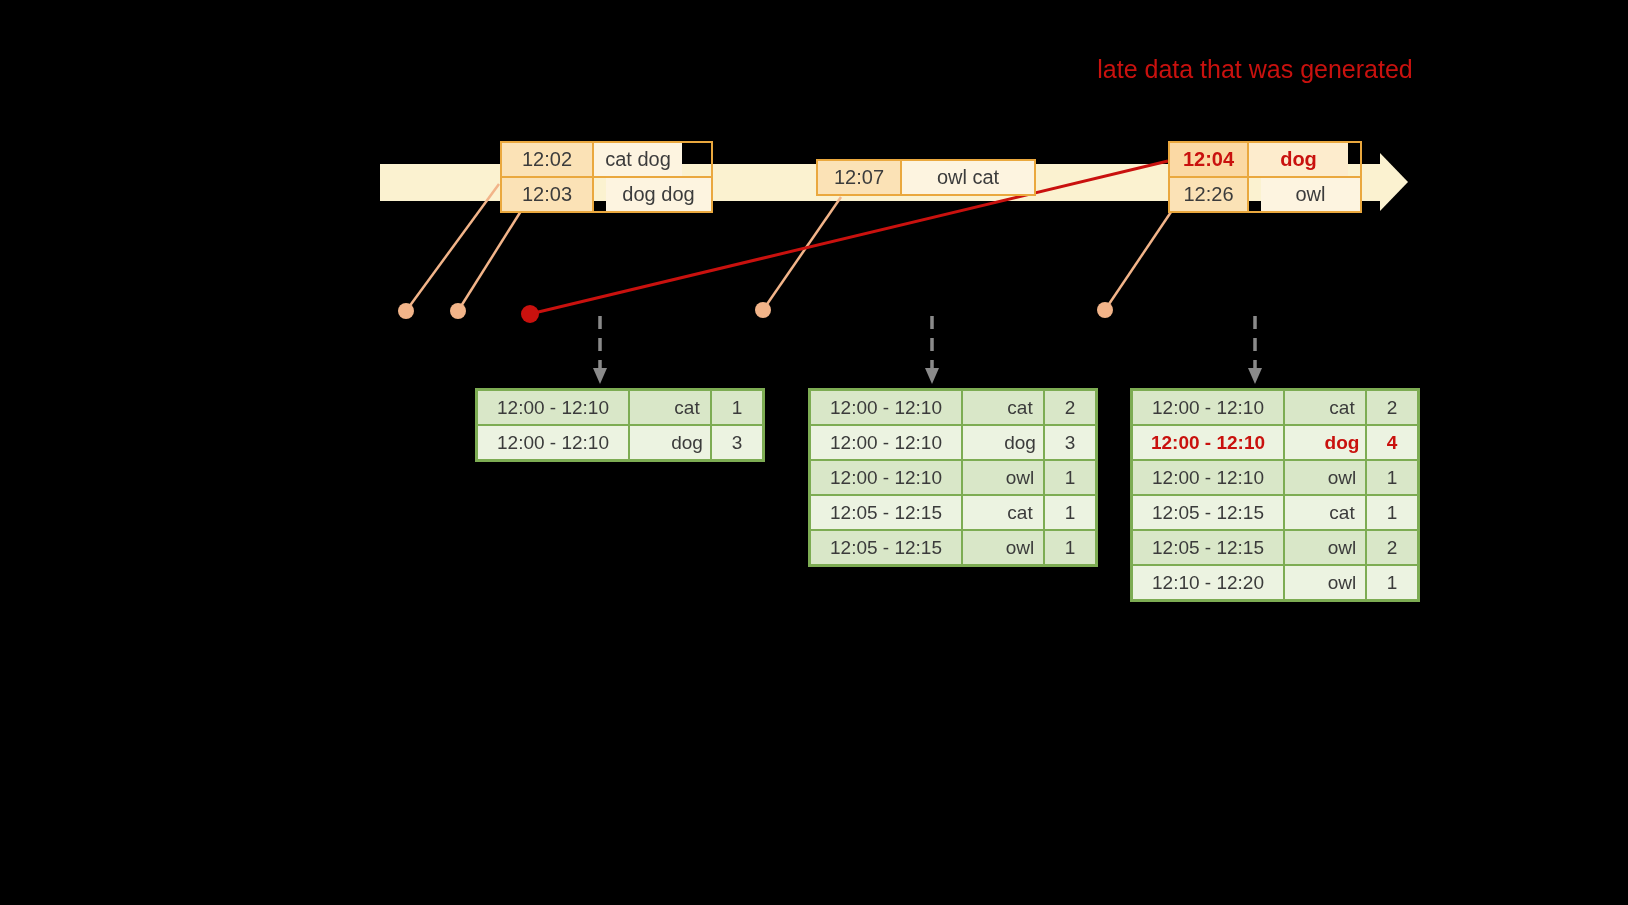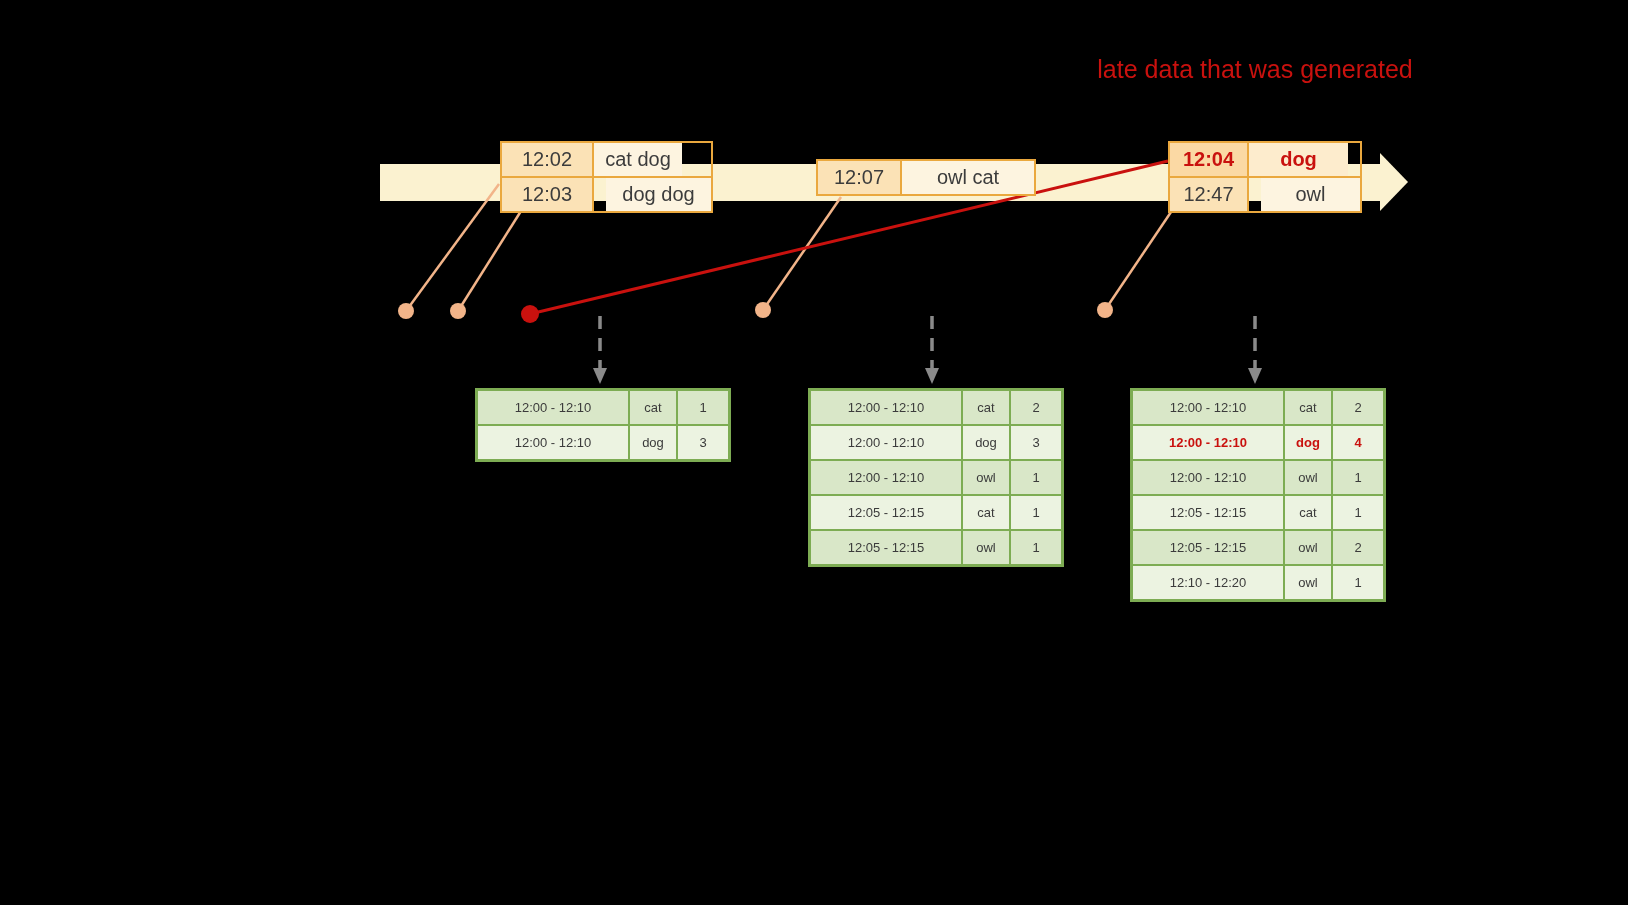--- a/index.html
+++ b/index.html
@@ -44,26 +44,26 @@
   .ecell.words{background:var(--event-word-fill,#fdf4e0);}
   .event-row.late .ecell{color:var(--accent-red,#c9110e);font-weight:bold;}
   .event-row.late .ecell.time{background:var(--late-time-fill,#fbd9a4);text-align:right;}
   .event-row.late .ecell.words{background:var(--late-word-fill,#fdeccd);}
 
   .rtable{position:absolute;border:3px solid var(--table-border,#7dac53);}
   .trow{display:flex;}
   .trow + .trow{border-top:2px solid var(--table-border,#7dac53);}
   .tcell{
     height:33px;display:flex;align-items:center;justify-content:center;
-    font-size:13px;color:var(--table-text,#3b3b3b);
+    font-size:19px;color:var(--table-text,#3b3b3b);
   }
   .trow.dark .tcell{background:var(--table-row-dark,#d9e7c8);}
   .trow.light .tcell{background:var(--table-row-light,#ecf3e1);}
   .tcell.win{width:150px;}
-  .tcell.word{width:46px;border-left:2px solid var(--table-border,#7dac53);border-right:2px solid var(--table-border,#7dac53);}
+  .tcell.word{width:46px;border-left:2px solid var(--table-border,#7dac53);border-right:2px solid var(--table-border,#7dac53);padding-left:34px;}
   .tcell.cnt{width:50px;}
   .trow.hl .tcell{color:var(--accent-red,#c9110e);font-weight:bold;}
 </style>
 </head>
 <body>
 
 <div class="canvas">
 
   <div class="note note-top">
     <div>late data that was generated</div>
@@ -109,21 +109,21 @@
           <div class="ecell time" style="width: 82px;">12:07</div>
           <div class="ecell words" style="width: 132px;">owl cat</div>
         </div>
       </div>
       <div class="event-group" style="left: 1168px; top: 141px;">
         <div class="event-row late">
           <div class="ecell time" style="width: 77px;">12:04</div>
           <div class="ecell words" style="width: 99px;">dog</div>
         </div>
         <div class="event-row">
-          <div class="ecell time" style="width: 77px;">12:47</div>
+          <div class="ecell time" style="width: 77px;">12:26</div>
           <div class="ecell words" style="width: 99px;">owl</div>
         </div>
       </div>
     </div>
 
   <div id="tables">
       <div class="rtable" style="left: 475px; top: 388px;">
         <div class="trow dark">
           <div class="tcell win">12:00 - 12:10</div>
           <div class="tcell word">cat</div>

